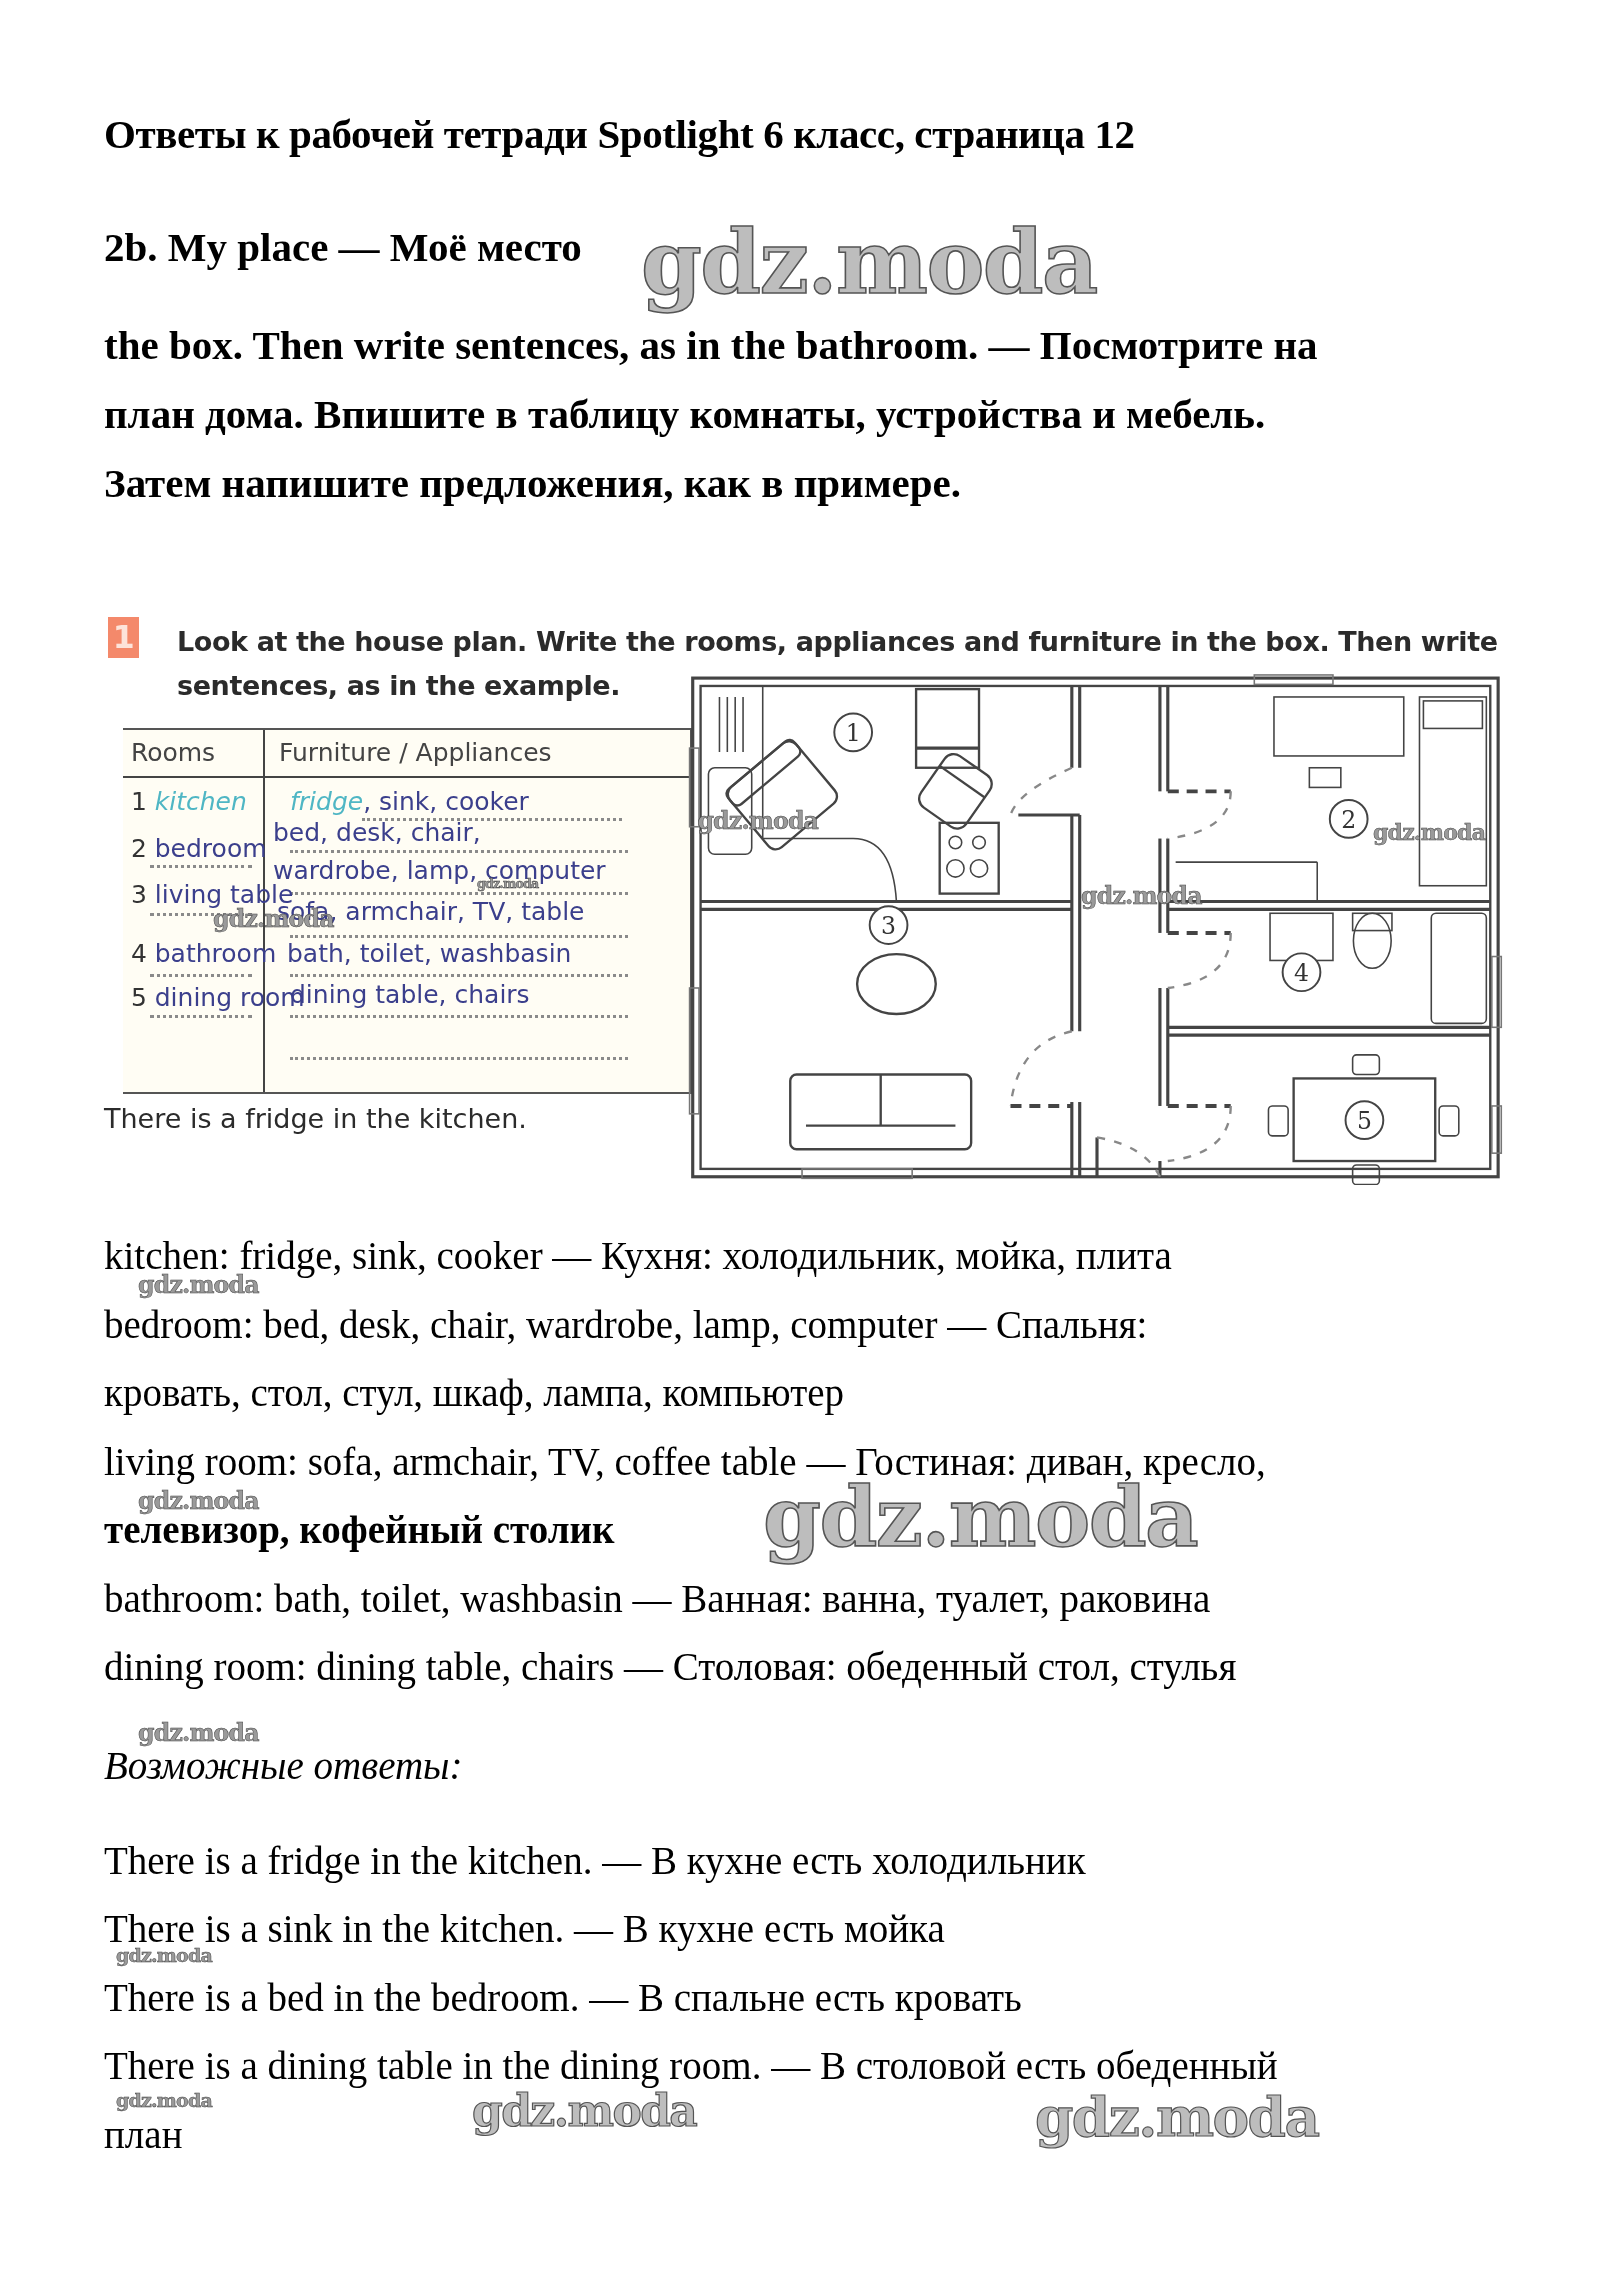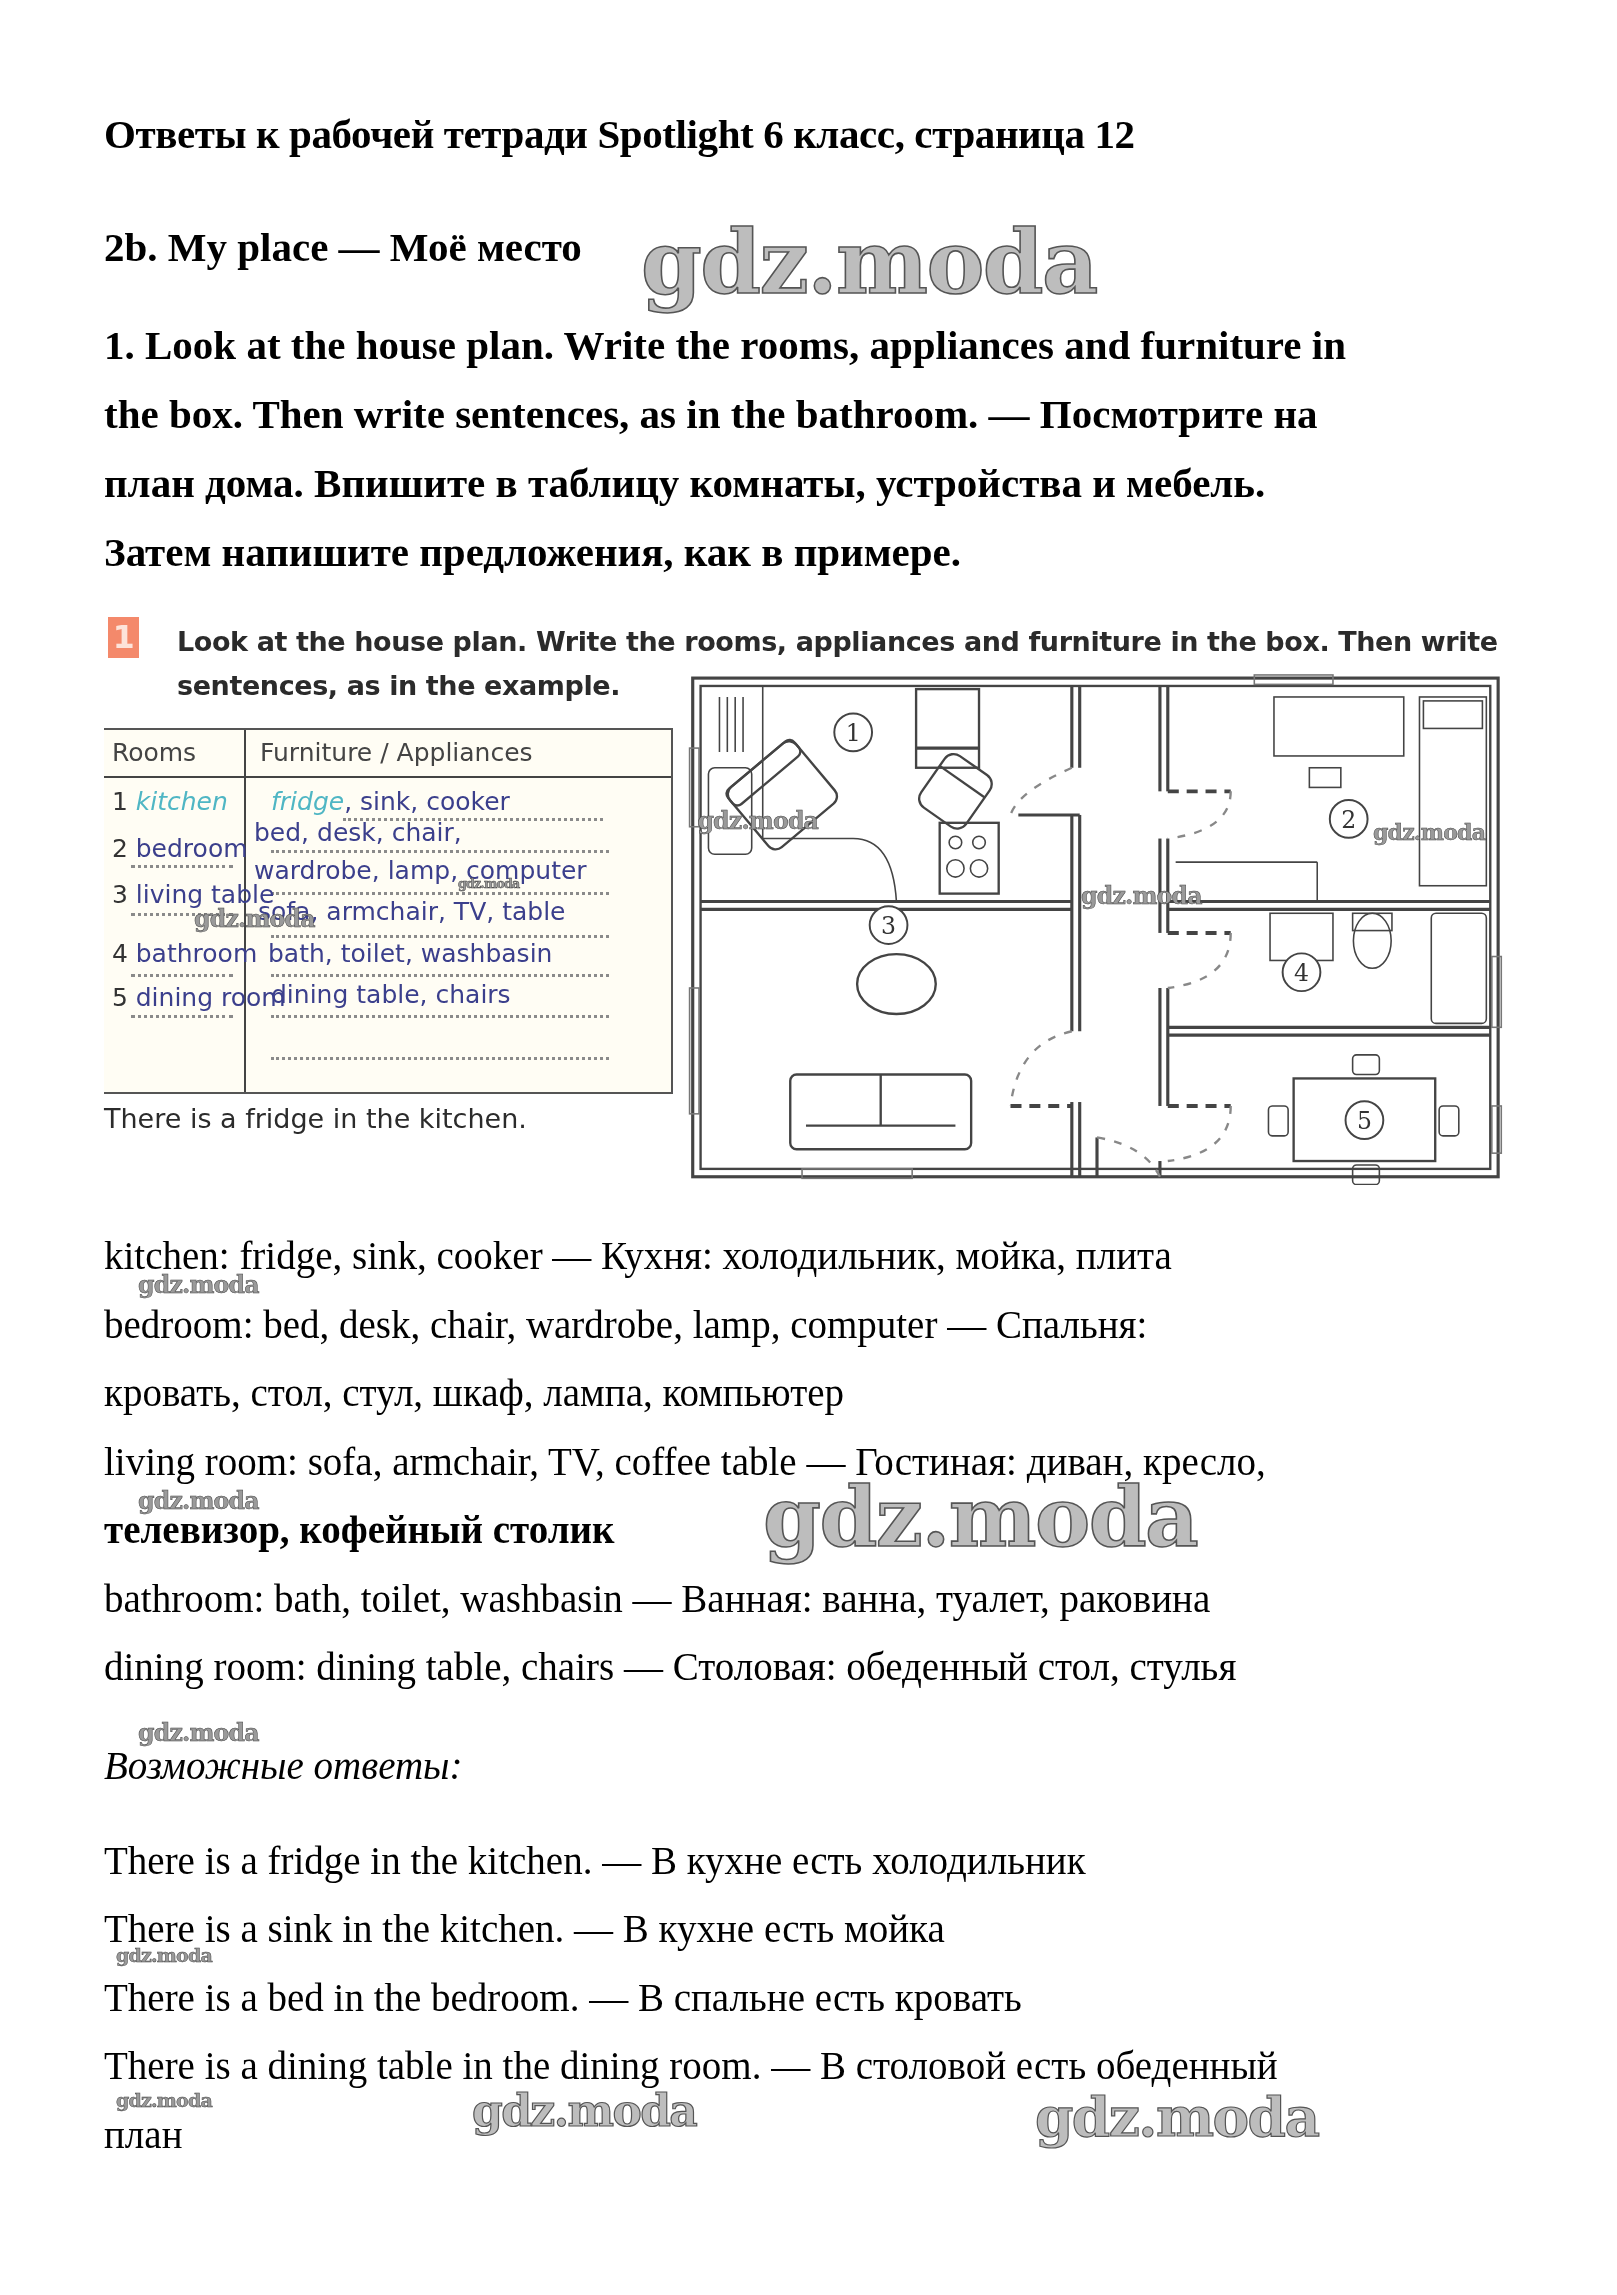--- a/index.html
+++ b/index.html
@@ -7,21 +7,21 @@
   .h1 { position:absolute; left:104px; top:110px; font-size:41px; font-weight:bold; letter-spacing:-0.4px; }
   .h2 { position:absolute; left:104px; top:223px; font-size:41px; font-weight:bold; }
   .task { position:absolute; left:104px; top:311px; width:1416px; font-size:41px; font-weight:bold; line-height:69px; }
   .wm-big { position:absolute; font-family:"DejaVu Serif", serif; font-weight:bold; color:#bdbdbd; -webkit-text-stroke:1.6px #555; letter-spacing:-1.6px; }
   .wm-small { position:absolute; font-family:"DejaVu Serif", serif; font-weight:bold; color:#9a9a9a; -webkit-text-stroke:0.5px #444; font-size:22px; letter-spacing:-0.8px; }
 
   
   .exercise { position:absolute; left:104px; top:606px; width:1409px; height:582px; }
   .ex-badge { position:absolute; left:3.9px; top:11px; width:31.5px; height:41px; background:#f4896b; color:#fde3da; font-family:"DejaVu Sans", sans-serif; font-weight:bold; font-size:31.5px; text-align:center; line-height:41px; }
   .ex-instr { position:absolute; left:73px; top:14px; width:1354px; font-family:"DejaVu Sans", sans-serif; font-size:27px; font-weight:bold; color:#2b2b2b; line-height:44px; letter-spacing:-0.4px; }
-  .ex-table { position:absolute; left:0; top:122px; width:567px; height:362px; background:#fffdf4; border-top:2.4px solid #555; border-bottom:2.4px solid #555; border-right:2.4px solid #555;text-align:right; }
+  .ex-table { position:absolute; left:19px; top:122px; width:567px; height:362px; background:#fffdf4; border-top:2.4px solid #555; border-bottom:2.4px solid #555; border-right:2.4px solid #555;text-align:right; }
   .ex-table .hdr { position:absolute; left:0; top:0; width:100%; height:46px; border-bottom:2.4px solid #444; }
   .ex-table .vline { position:absolute; left:140px; top:0; width:2.4px; height:100%; background:#444; }
   .ex-table .hdr-rooms { position:absolute; left:7.9px; top:7.9px; font-family:"DejaVu Sans", sans-serif; font-size:25px; color:#444; }
   .ex-table .hdr-furn { position:absolute; left:156px; top:7.9px; font-family:"DejaVu Sans", sans-serif; font-size:25px; color:#444; white-space:nowrap; }
   .row { position:absolute; font-family:"DejaVu Sans", sans-serif; font-size:25px; white-space:nowrap; }
   .room-num { color:#333; }
   .room-name { color:#3b3f8c; }
   .room-name.ex { color:#4fb6c4; font-style:italic; font-weight:normal; }
   .furn { color:#3b3f8c; }
   .furn .ex { color:#4fb6c4; font-style:italic; }
@@ -37,21 +37,20 @@
   .ans-italic { font-style:italic; }
 </style>
 </head>
 <body>
 
 <div class="h1">Ответы к рабочей тетради Spotlight 6 класс, страница 12</div>
 <div class="h2">2b. My place — Моё место</div>
 <div class="wm-big" style="left:641px;top:211px;font-size:87px;">gdz.moda</div>
 
 <div class="task">
-  <div>1. Look at the house plan. Write the rooms, appliances and furniture in</div>
   <div>the box. Then write sentences, as in the bathroom. — Посмотрите на</div>
   <div>план дома. Впишите в таблицу комнаты, устройства и мебель.</div>
   <div>Затем напишите предложения, как в примере.</div>
 </div>
 
 <div class="exercise">
   <div class="ex-badge">1</div>
   <div class="ex-instr">
     <div>Look at the house plan. Write the rooms, appliances and furniture in the box. Then write</div>
     <div>sentences, as in the example.</div>

